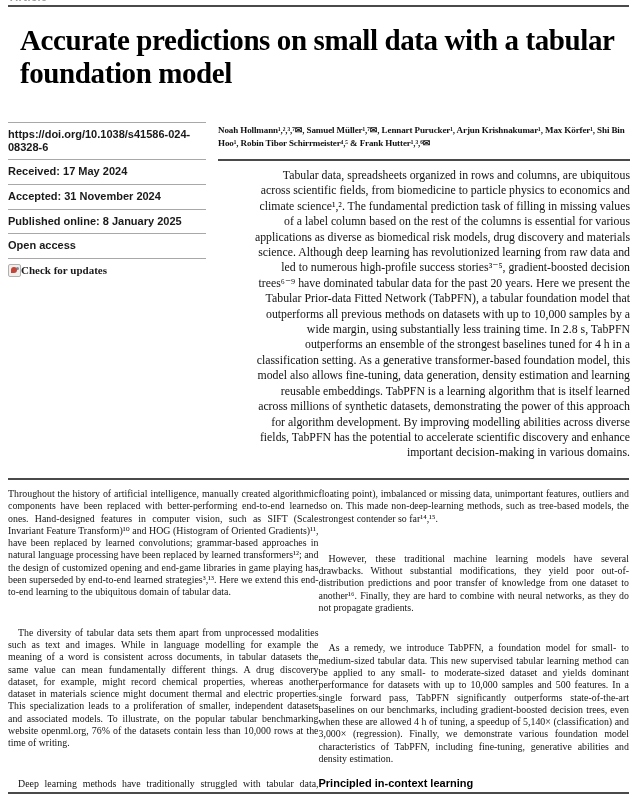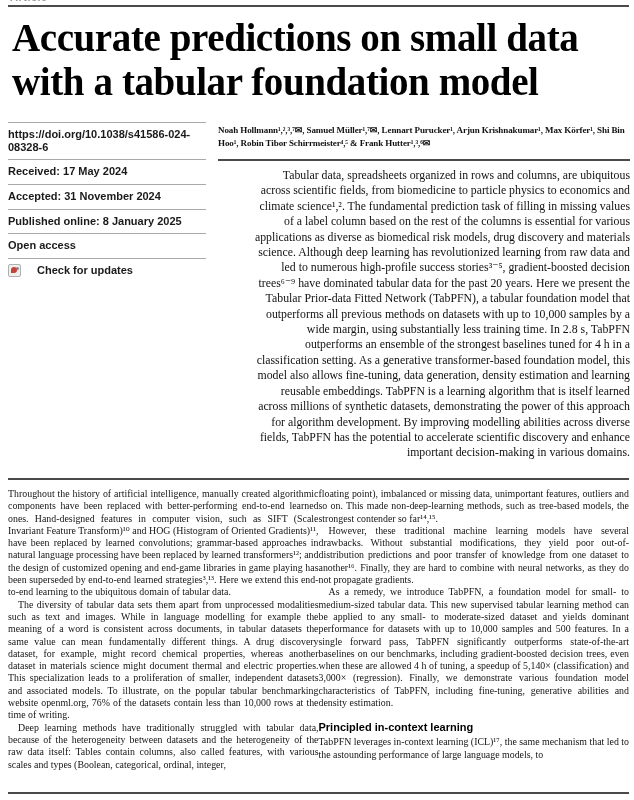--- a/index.html
+++ b/index.html
@@ -20,36 +20,36 @@
   }
   .rule-dark{position:absolute;left:8px;right:5px;height:2px;background:#4a4a4a;}
   .top-rule{top:5px;}
   .mid-rule{top:478px;height:2px;}
   .bottom-rule{top:792px;}
 
   .title{
     position:absolute;top:12px;left:8px;width:604px;
     font-family:"Liberation Serif","DejaVu Serif",serif;
     font-weight:bold;color:#000;
-    font-size:39px;line-height:1.14;letter-spacing:-0.4px;
-    margin:4px;
+    font-size:29px;line-height:1.14;letter-spacing:-0.4px;
+    margin:12px;
   }
 
   
   .meta{
     position:absolute;top:122px;left:8px;width:198px;
     font-family:"Liberation Sans","DejaVu Sans",sans-serif;
     font-size:11px;font-weight:bold;color:#1a1a1a;
   }
   .meta-row{
     border-top:1px solid #a8a8a8;
     padding:5px 0 6px 0;
     line-height:1.15;
   }
-  .meta-row.badge{display:flex;align-items:center;gap:16px;}
+  .meta-row.badge{display:flex;align-items:center;gap:0;font-family:Liberation Serif, serif;}
   .cfu-icon{
     width:11px;height:11px;border:1px solid #b0b0b0;border-radius:2px;
     background:#f1efec;position:relative;flex:0 0 auto;
   }
   .cfu-icon::after{
     content:"";position:absolute;left:2px;top:2px;width:6px;height:6px;
     border-radius:50% 50% 50% 0;background:#c2453a;
   }
   .cfu-icon::before{
     content:"";position:absolute;right:1px;top:2px;width:3px;height:3px;
@@ -76,21 +76,21 @@
     position:absolute;top:488px;left:8px;right:5px;height:302px;
     display:flex;overflow:hidden;
   }
   .col{flex:1 1 0;min-width:0;}
   .col p{
     margin:0;
     font-size:9.9px;line-height:12.3px;
     text-align:justify;
     color:#141414;
   }
-  .col p.indent{text-indent:10px;}
+  .col p.indent{text-indent:10px;margin-top:28px;}
   .sec-head{
     margin:12px 0 3px 0;
     font-family:"Liberation Sans","DejaVu Sans",sans-serif;
     font-weight:bold;font-size:11px;color:#000;
     text-align:left;
   }
 </style>
 </head>
 <body>
 

